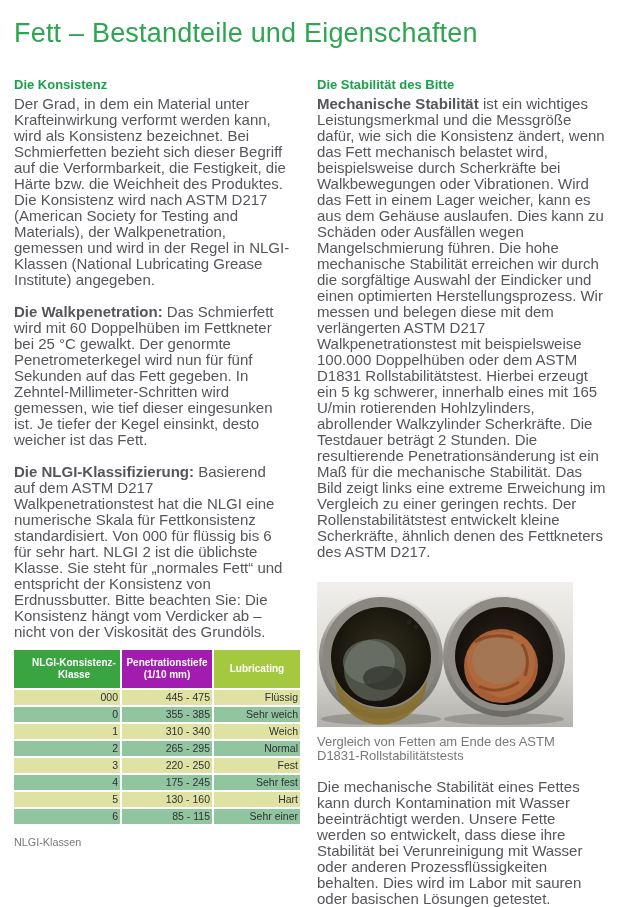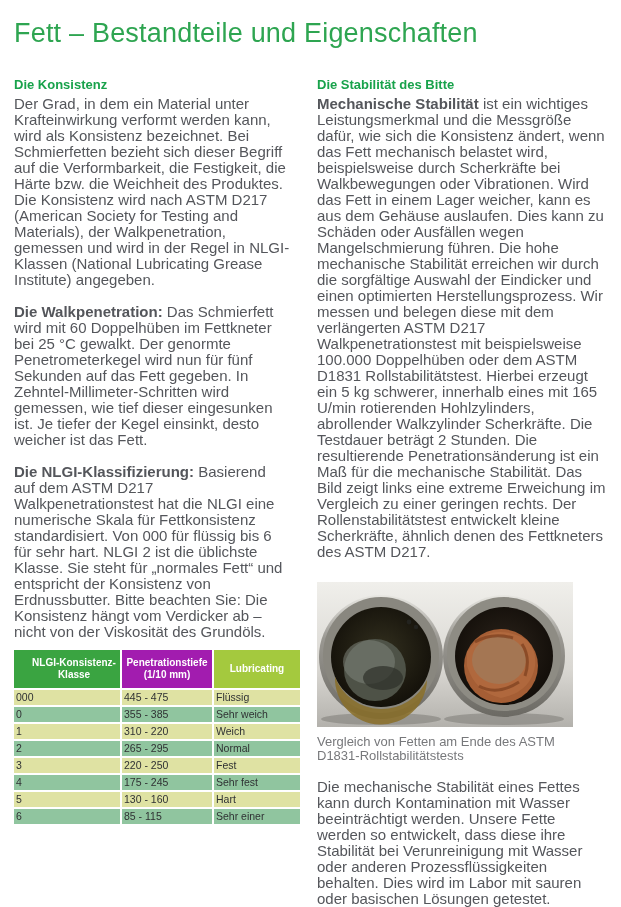--- a/index.html
+++ b/index.html
@@ -51,21 +51,21 @@
     line-height:1.25;
     text-align:center;
     vertical-align:middle;
     padding:4px 2px;
     height:30px;
   }
   .nlgi-table th.h1{background:#3aa441;width:88px;padding-left:16px;}
   .nlgi-table th.h2{background:#a21caf;width:86px;}
   .nlgi-table th.h3{background:#a4c93e;width:82px;}
   .nlgi-table td{
-    text-align:left;
+    text-align:right;
     color:#2f3133;
     padding:1px 2px;
     height:13px;
     line-height:13px;
   }
   .nlgi-table tr:nth-child(odd) td{background:#dfe2a3;}
   .nlgi-table tr:nth-child(even) td{background:#90c59f;}
   .table-caption{
     font-size:10.8px;
     color:#77787b;
@@ -111,21 +111,21 @@
             <td>445 - 475</td>
             <td>Flüssig</td>
           </tr>
           <tr>
             <td>0</td>
             <td>355 - 385</td>
             <td>Sehr weich</td>
           </tr>
           <tr>
             <td>1</td>
-            <td>310 - 220</td>
+            <td>310 - 340</td>
             <td>Weich</td>
           </tr>
           <tr>
             <td>2</td>
             <td>265 - 295</td>
             <td>Normal</td>
           </tr>
           <tr>
             <td>3</td>
             <td>220 - 250</td>
@@ -141,20 +141,21 @@
             <td>130 - 160</td>
             <td>Hart</td>
           </tr>
           <tr>
             <td>6</td>
             <td>85 - 115</td>
             <td>Sehr einer</td>
           </tr>
         </tbody>
       </table>
+      <div class="table-caption">NLGI-Klassen</div>
     </div>
 
     <div class="col-right">
       <h2 class="sec">Die Stabilität des Bitte</h2>
       <p class="body" style="margin-bottom:0;"><b>Mechanische Stabilität</b><span> ist ein wichtiges Leistungsmerkmal und die Messgröße dafür, wie sich die Konsistenz ändert, wenn das Fett mechanisch belastet wird, beispielsweise durch Scherkräfte bei Walkbewegungen oder Vibrationen. Wird das Fett in einem Lager weicher, kann es aus dem Gehäuse auslaufen. Dies kann zu Schäden oder Ausfällen wegen Mangelschmierung führen. Die hohe mechanische Stabilität erreichen wir durch die sorgfältige Auswahl der Eindicker und einen optimierten Herstellungsprozess. Wir messen und belegen diese mit dem verlängerten ASTM D217 Walkpenetrationstest mit beispielsweise 100.000 Doppelhüben oder dem ASTM D1831 Rollstabilitätstest. Hierbei erzeugt ein 5 kg schwerer, innerhalb eines mit 165 U/min rotierenden Hohlzylinders, abrollender Walkzylinder Scherkräfte. Die Testdauer beträgt 2 Stunden. Die resultierende Penetrationsänderung ist ein Maß für die mechanische Stabilität. Das Bild zeigt links eine extreme Erweichung im Vergleich zu einer geringen rechts. Der Rollenstabilitätstest entwickelt kleine Scherkräfte, ähnlich denen des Fettkneters des ASTM D217.</span></p>
 
       <div class="photo-wrap">
         <svg width="256" height="145" viewBox="0 0 256 145" xmlns="http://www.w3.org/2000/svg">
           <defs>
             <linearGradient id="bgG" x1="0" y1="0" x2="0" y2="1">

